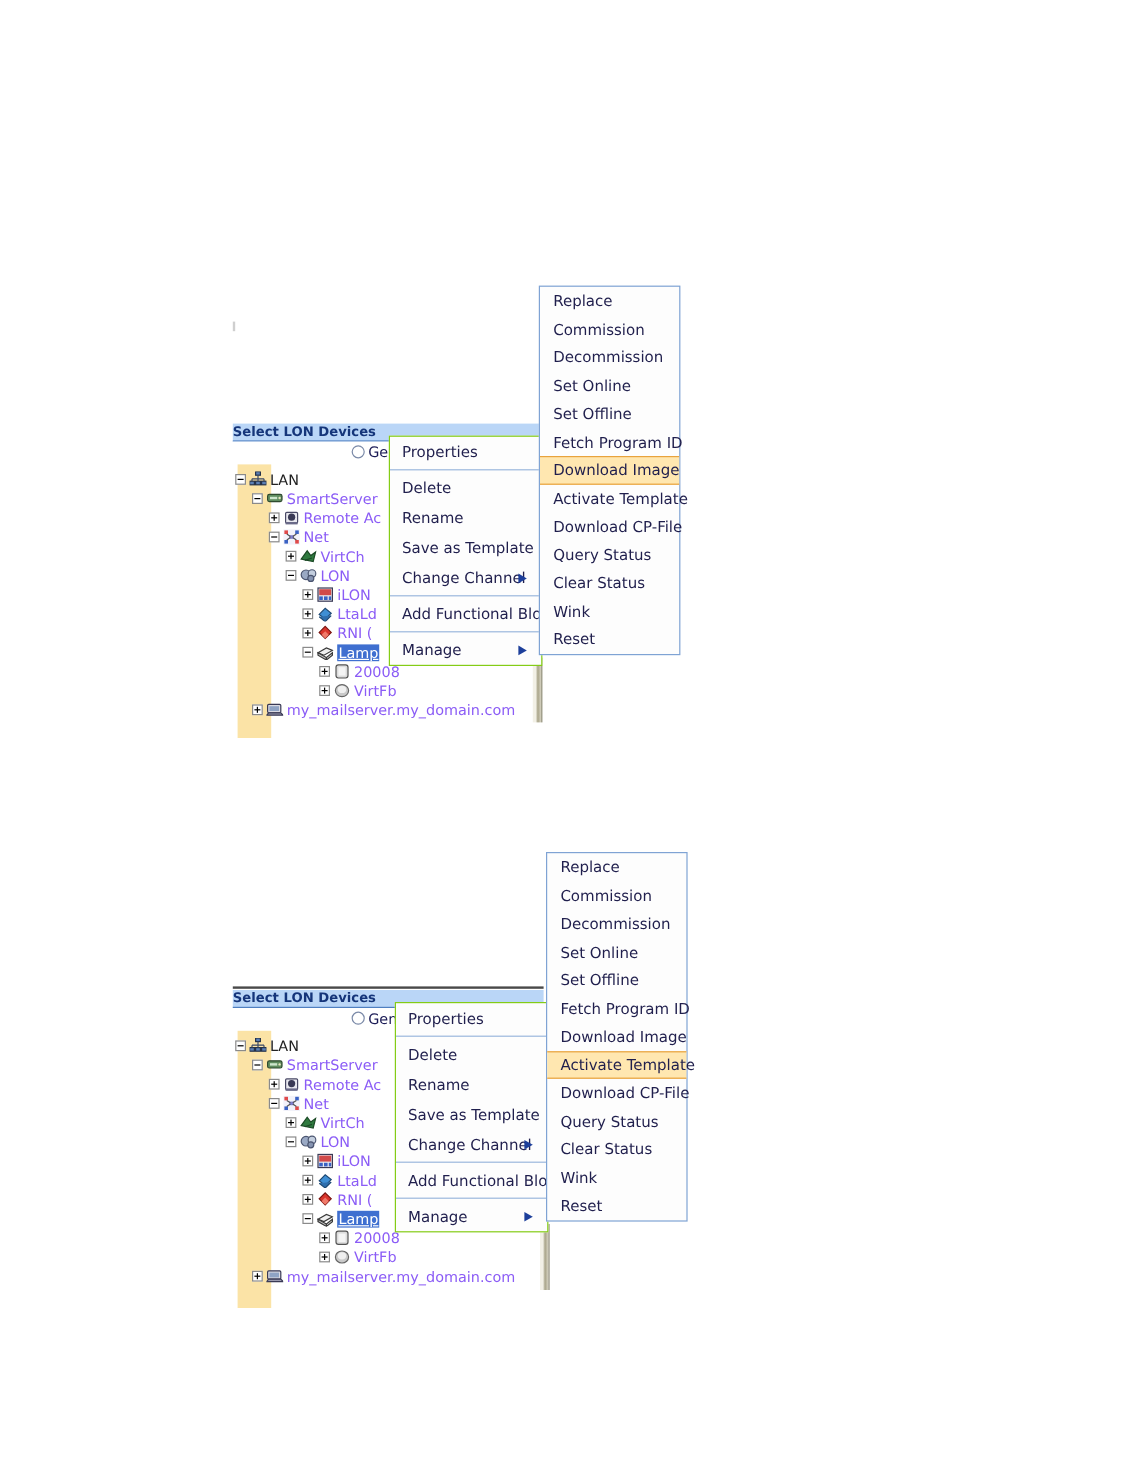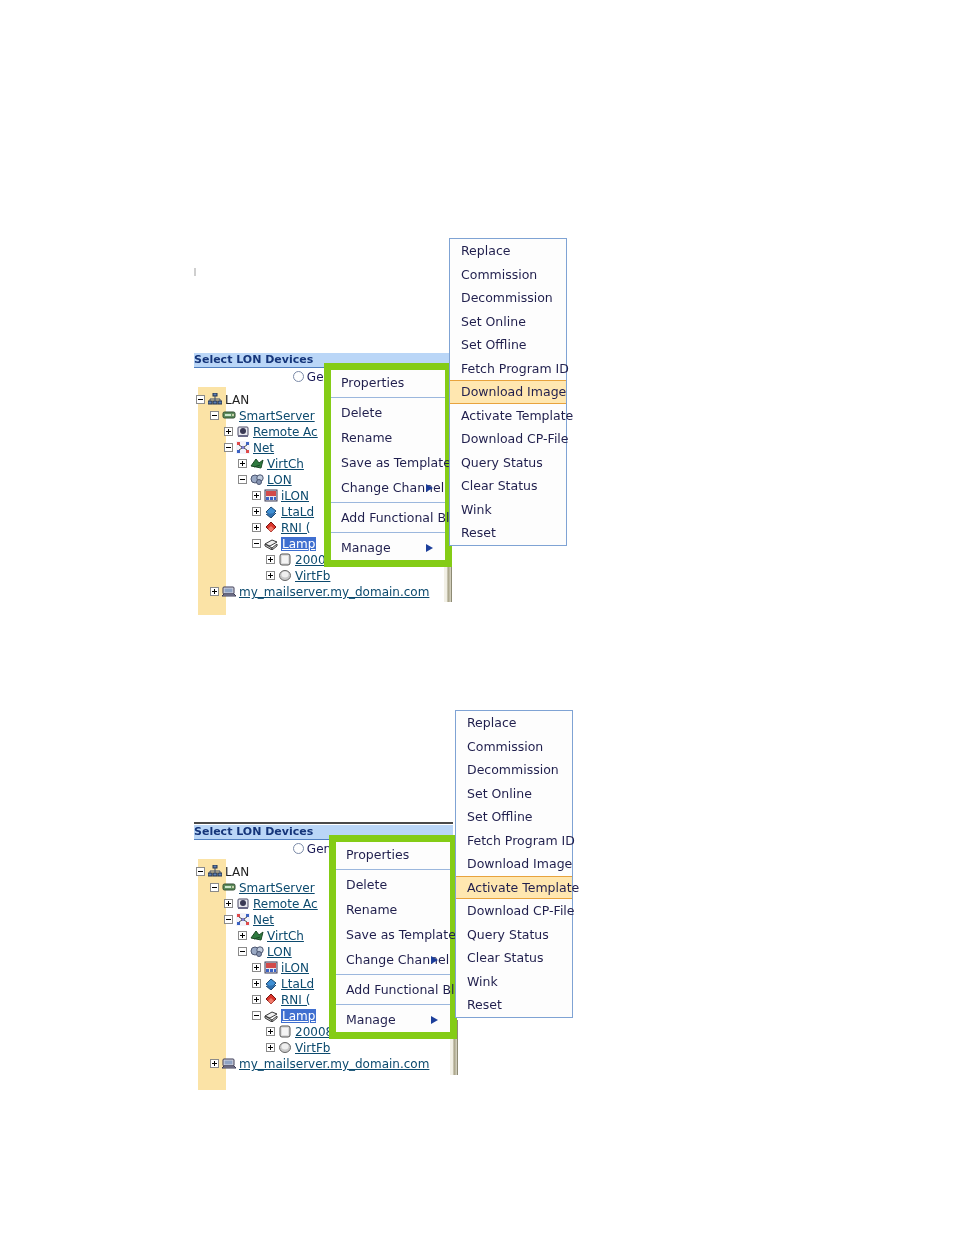--- a/index.html
+++ b/index.html
@@ -64,39 +64,39 @@
     width: 5px; height: 1px; background: #000;
   }
   .pm.plus::after {
     content: ""; position: absolute; left: 3px; top: 1px;
     width: 1px; height: 5px; background: #000;
   }
   .ico {
     display: inline-block; width: 14px; height: 13px;
     vertical-align: -2px; margin-right: 3px;
   }
-  .lbl { color: #0c4a6e; text-decoration: underline; font-size: 12px; }
+  .lbl { color: #8b5cf6; font-size: 12px; }
   .lbl.plain { color: #222; text-decoration: none; }
   .lbl.sel {
     background: #3f6fd0; color: #ffffff; text-decoration: underline;
     padding: 0 1px;
   }
 
   
   .splitter {
     position: absolute; width: 8px;
     background: linear-gradient(to right,#f2f0e6 0%,#f2f0e6 35%,#a9a489 60%,#d8d5c4 100%);
     border-right: 1px solid #8d8a74;
   }
 
   
   .ctxmenu {
     position: absolute;
     background: #fdfdfd;
-    border: 7px solid #84cc16;
+    border: 1px solid #84cc16;
     font-size: 12.5px;
     color: #201f4d;
     padding: 0;
   }
   .ctxitem {
     height: 24px; line-height: 24px;
     padding: 0 10px 0 10px;
     white-space: nowrap;
     position: relative;
   }

